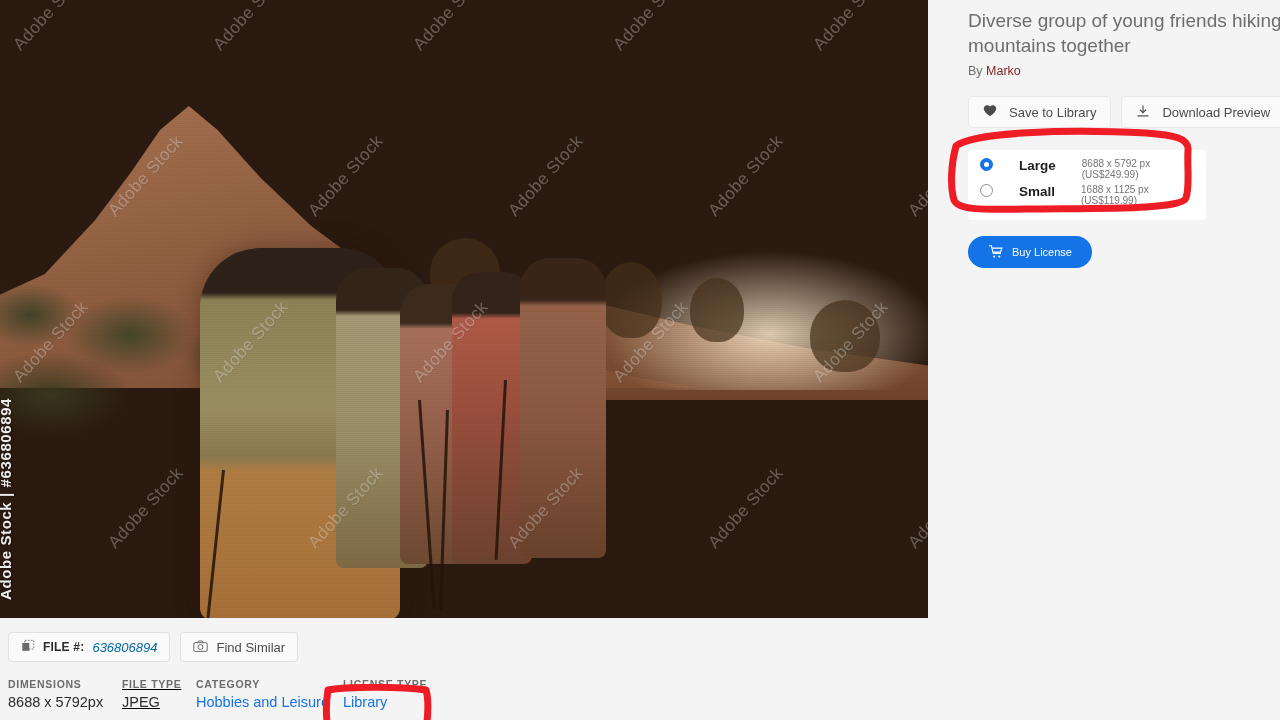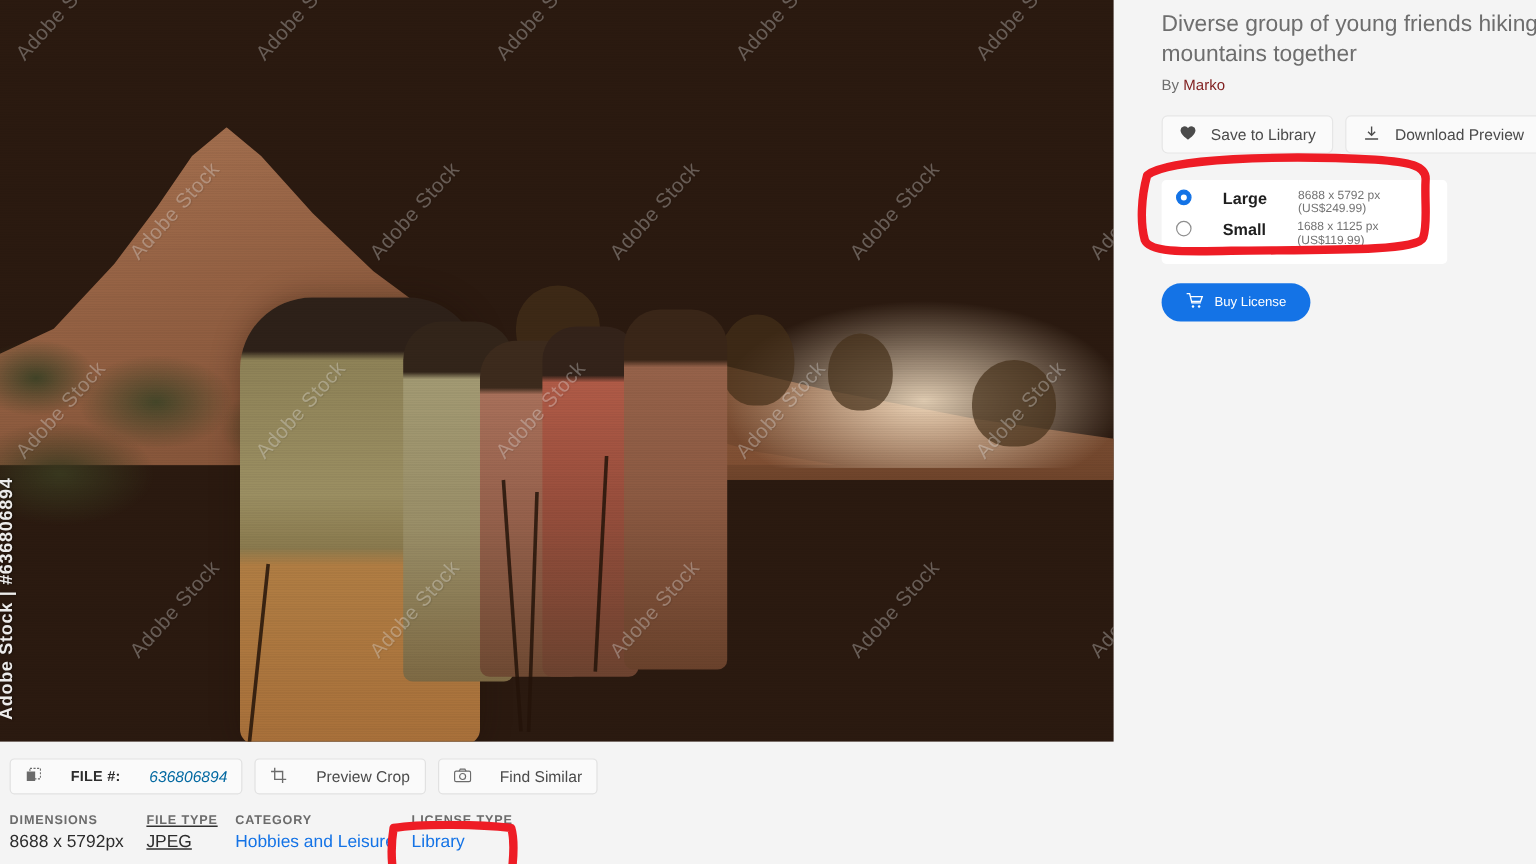--- a/index.html
+++ b/index.html
@@ -175,21 +175,21 @@
   .toolbar {
     position: absolute;
     left: 8px;
     top: 632px;
     display: flex;
     gap: 10px;
   }
   .tbtn {
     display: flex;
     align-items: center;
-    gap: 24px;
+    gap: 8px;
     height: 28px;
     padding: 0 12px;
     background: #fafafa;
     border: 1px solid #e1e1e1;
     border-radius: 4px;
     font-size: 13px;
     color: #4b4b4b;
     cursor: pointer;
     white-space: nowrap;
   }
@@ -371,29 +371,20 @@
       <span>
         <svg width="14" height="14" viewBox="0 0 16 16">
           <rect x="4.5" y="1.5" width="10" height="10" fill="none" stroke="#6b6b6b" stroke-dasharray="2 1.4"></rect>
           <path d="M1.5 4.5h8v9h-8z" fill="#6b6b6b"></path>
         </svg>
       </span>
       <span class="lbl-strong">FILE #:</span>
       <span class="lbl-val">636806894</span>
     </div>
 
-    <div class="tbtn">
-      <span>
-        <svg width="14" height="14" viewBox="0 0 16 16">
-          <path d="M4.5 1v11h11" fill="none" stroke="#6b6b6b" stroke-width="1.3"></path>
-          <path d="M1 4.5h11v11" fill="none" stroke="#6b6b6b" stroke-width="1.3"></path>
-        </svg>
-      </span>
-      <span>Preview Crop</span>
-    </div>
 
     <div class="tbtn">
       <span>
         <svg width="15" height="14" viewBox="0 0 18 16">
           <rect x="1" y="4" width="16" height="10.5" rx="1.6" fill="none" stroke="#6b6b6b" stroke-width="1.2"></rect>
           <path d="M5.5 4l1.2-2h4.6l1.2 2" fill="none" stroke="#6b6b6b" stroke-width="1.2"></path>
           <circle cx="9" cy="9.3" r="3" fill="none" stroke="#6b6b6b" stroke-width="1.2"></circle>
         </svg>
       </span>
       <span>Find Similar</span>

